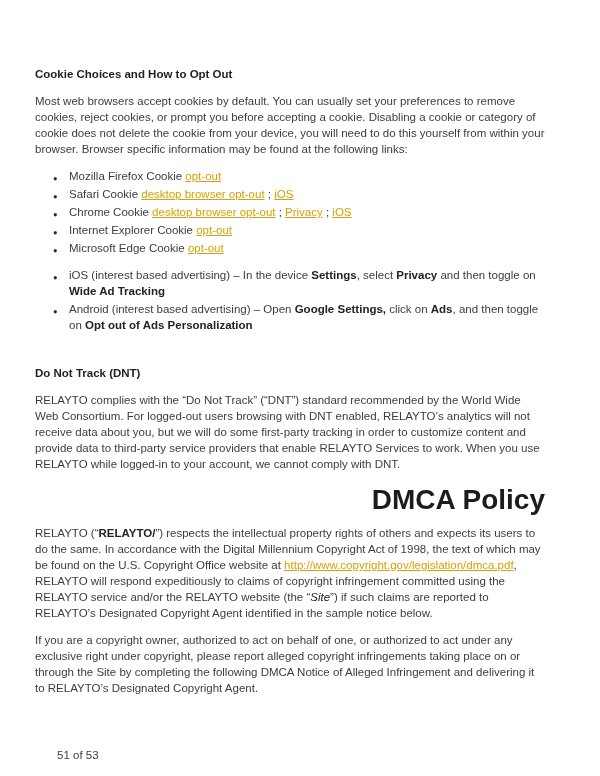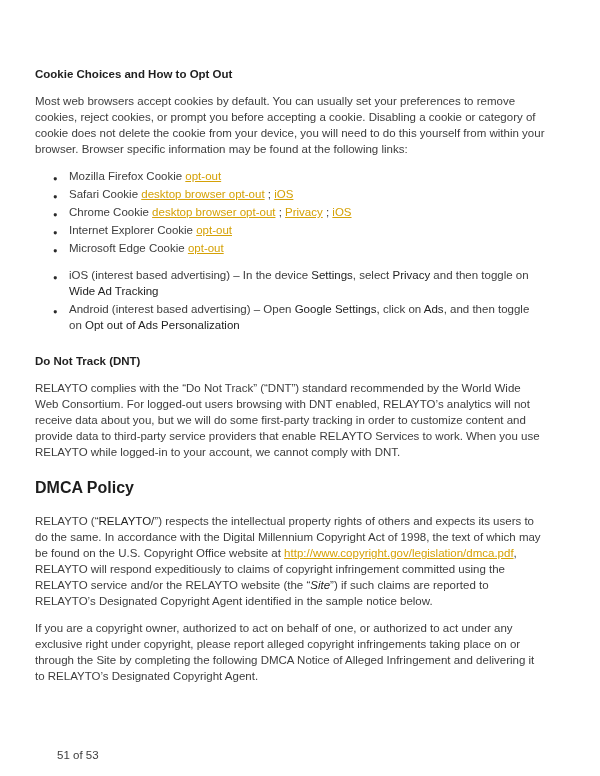--- a/index.html
+++ b/index.html
@@ -15,21 +15,21 @@
     color: #3d3d3d;
     padding: 66px 55px 0 35px;
     overflow: hidden;
   }
   .h-small {
     font-size: 11.5px;
     font-weight: 700;
     color: #1f1f1f;
     margin: 0 0 11px 0;
   }
-  .h-small.section-gap { margin-top: 20px; }
+  .h-small.section-gap { margin-top: 32px; }
   p { margin: 0 0 11px 0; }
   ul.bullet-list {
     list-style: none;
     margin: 0 0 11px 0;
     padding: 0 0 0 18px;
   }
   ul.bullet-list li {
     position: relative;
     padding-left: 16px;
     margin-bottom: 2px;
@@ -40,28 +40,29 @@
     left: 0;
     top: 3px;
     font-size: 7.5px;
     color: #2a2a2a;
   }
   a.link {
     color: var(--link-color, #D5A106);
     text-decoration: underline;
     cursor: pointer;
   }
-  b, strong { font-weight: 400; color: #232323; }
+  b, strong { font-weight: 700; color: #232323; }
   .bi { font-weight: 400; font-style: italic; color: #232323; }
   .h-large {
-    font-size: 16px;
+    font-size: 28px;
     line-height: 24px;
     font-weight: 700;
     color: #1c1c1c;
     margin: 16px 0 13px 0;
+    text-align: right;
   }
   .footer {
     position: absolute;
     left: 57px;
     bottom: 13px;
     font-size: 11.5px;
     color: #3d3d3d;
   }
 </style>
 </head>

